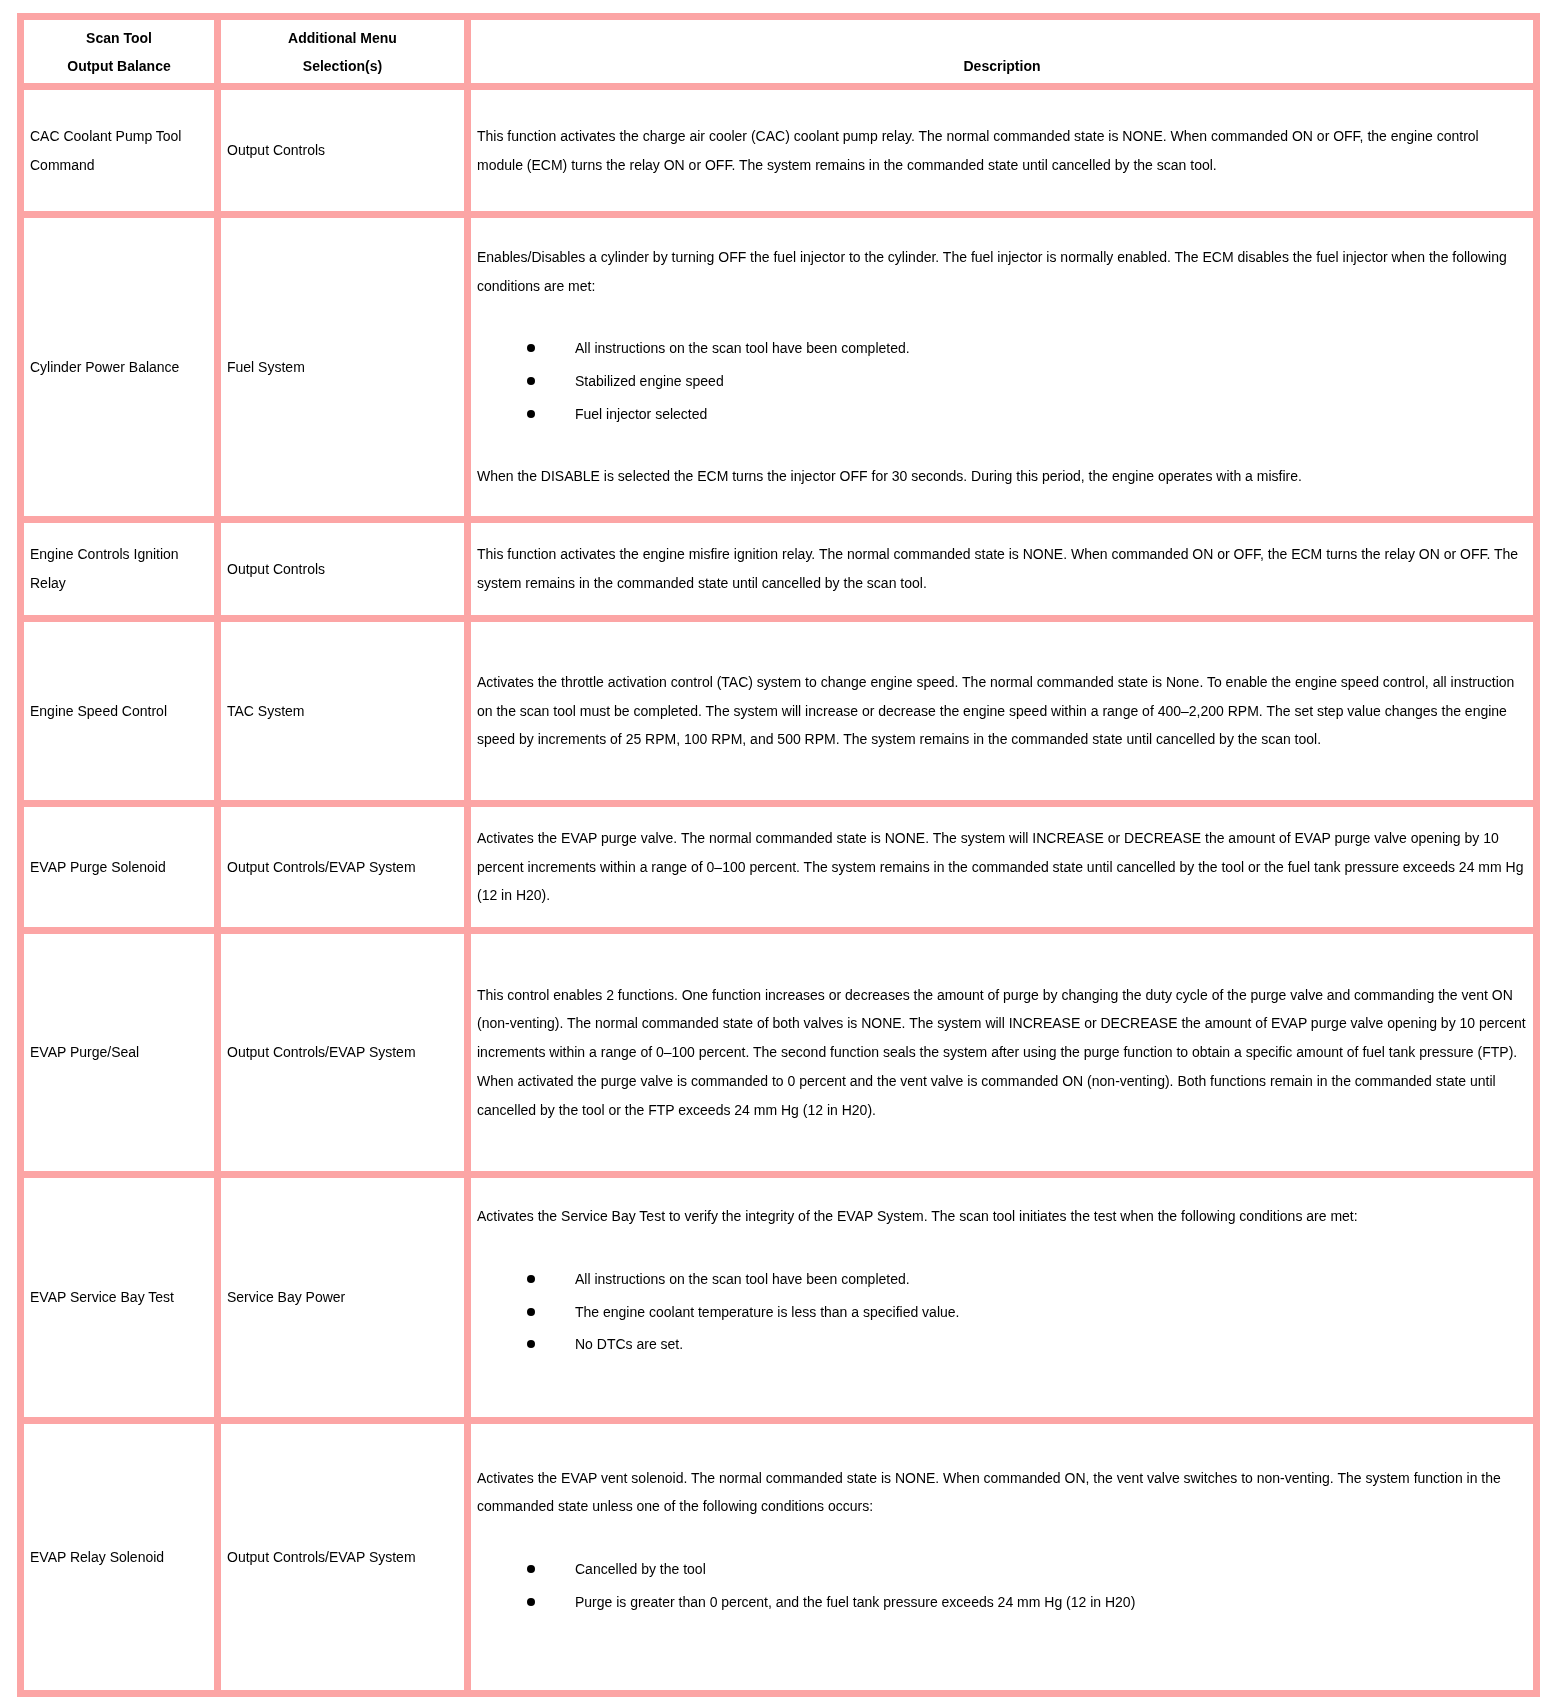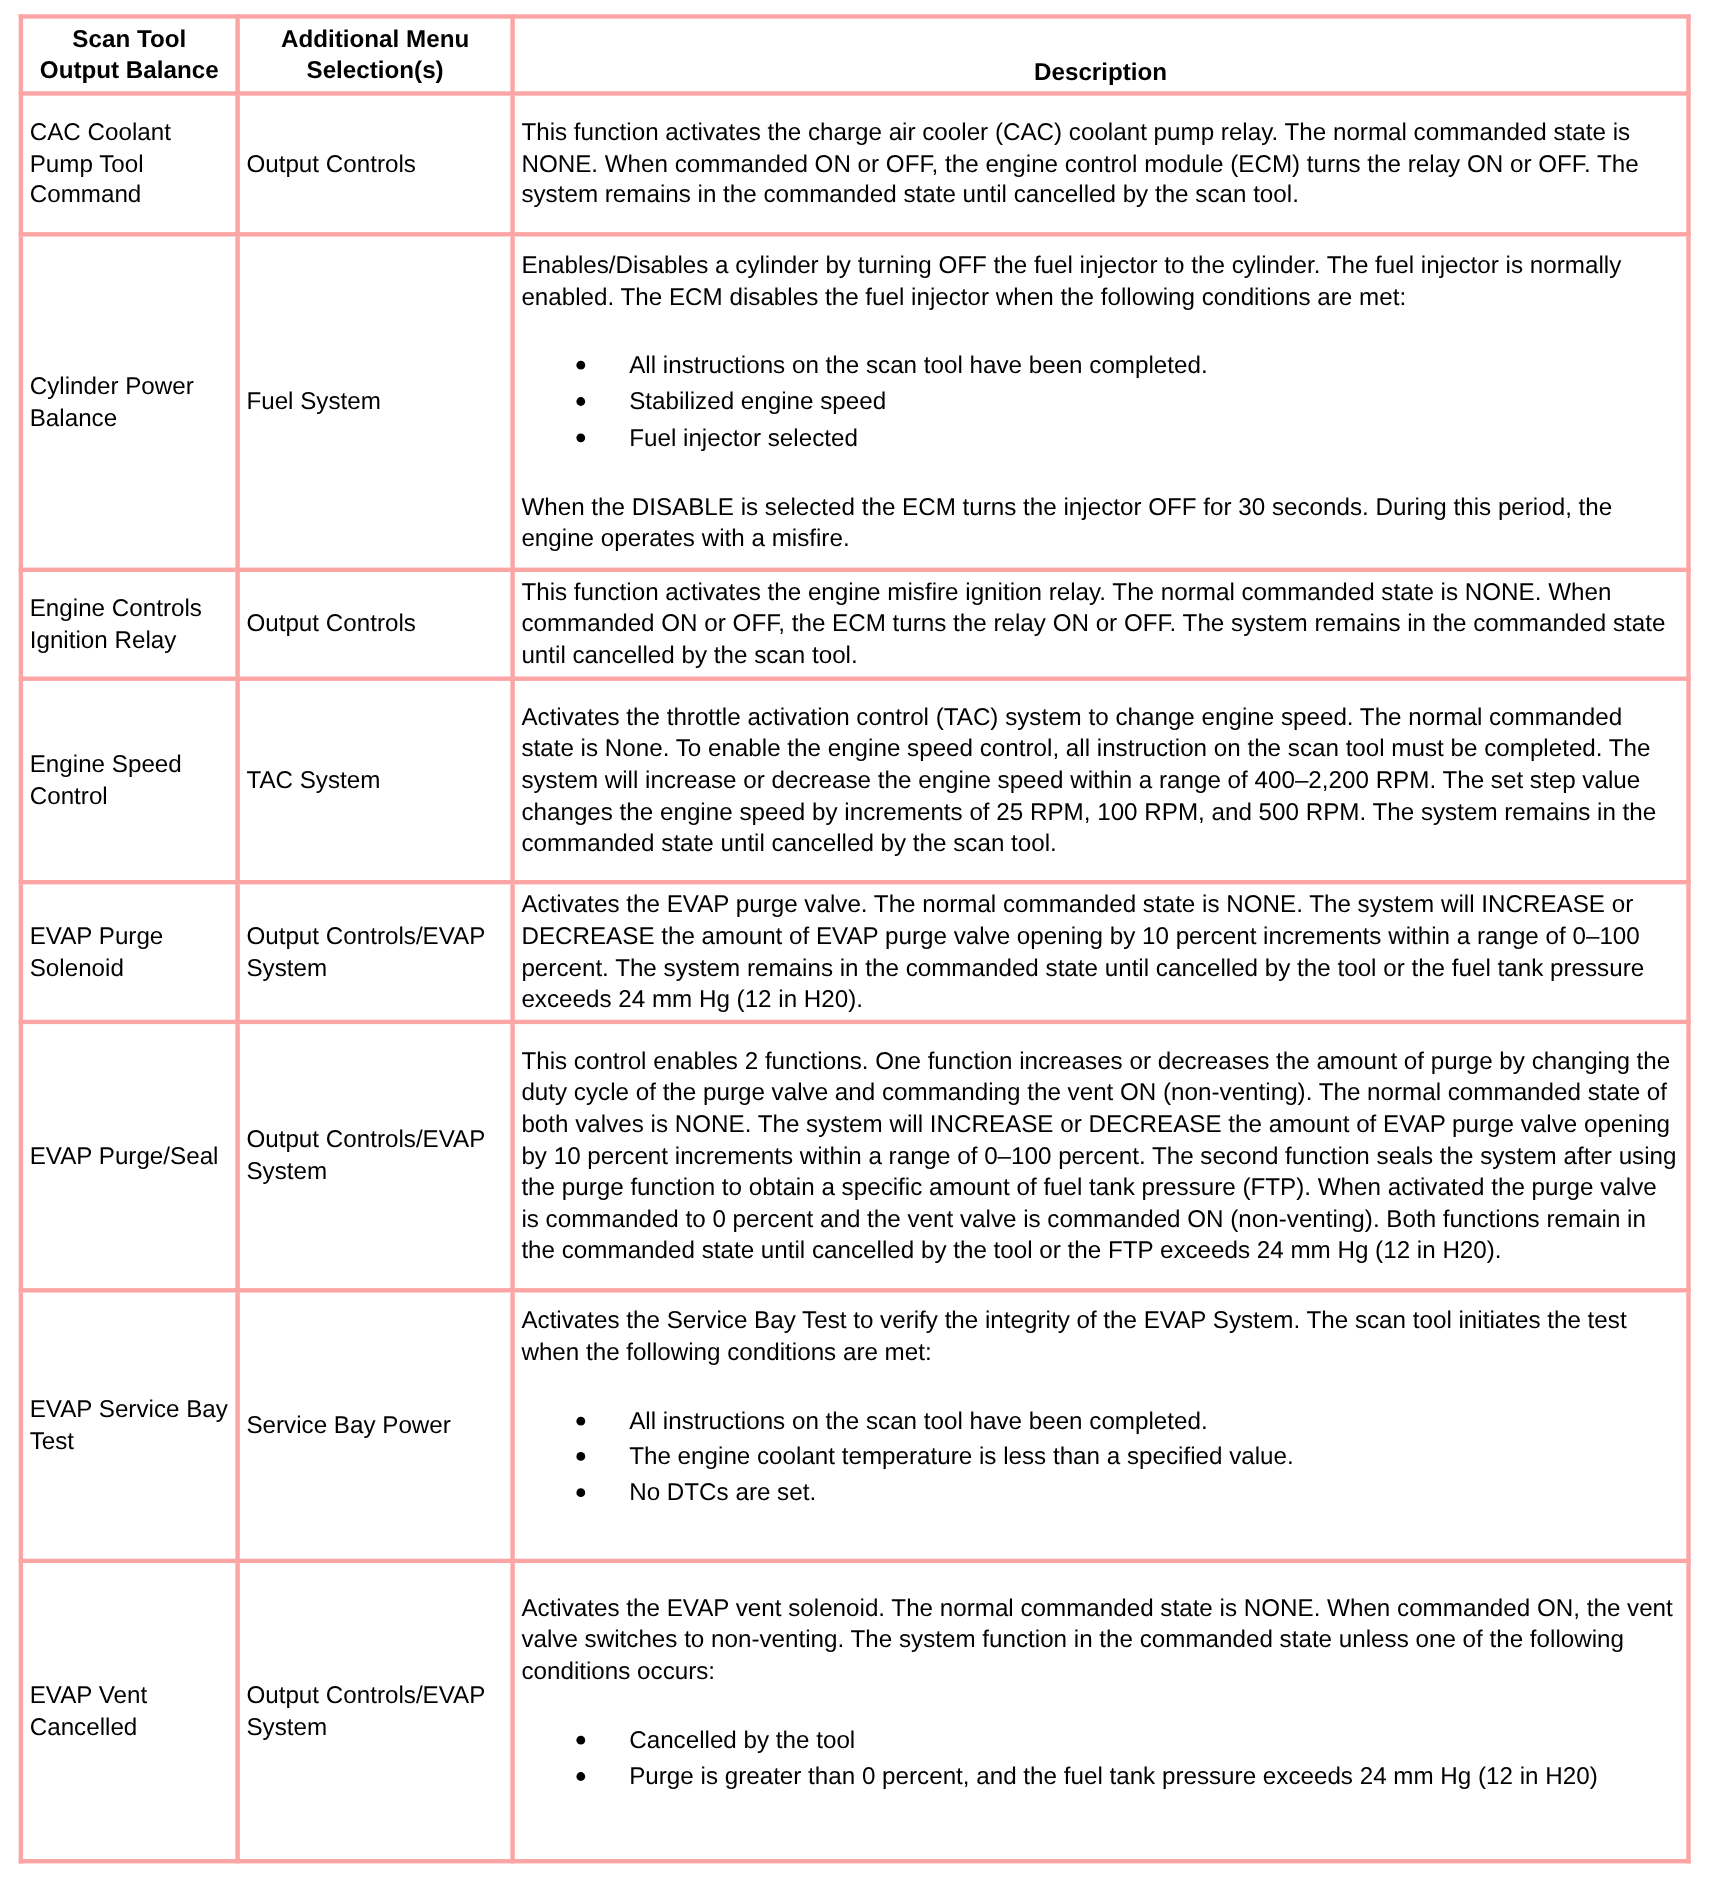--- a/index.html
+++ b/index.html
@@ -17,23 +17,23 @@
     }
     table.spec {
       position: absolute;
       left: 17px;
       top: 13px;
       border-collapse: collapse;
       table-layout: fixed;
       width: 1516px;
     }
     table.spec td, table.spec th {
-      border: 4px solid #fca5a5;
+      border: 7px solid #fca5a5;
       padding: 0 6px;
-      font-size: 22px;
+      font-size: 14px;
       line-height: 28.7px;
       vertical-align: middle;
       text-align: left;
       font-weight: normal;
     }
     col.c1 { width: 197px; }
     col.c2 { width: 250px; }
     col.c3 { width: 1069px; }
     table.spec th {
       font-weight: bold;
@@ -168,21 +168,21 @@
         <p>Activates the Service Bay Test to verify the integrity of the EVAP System. The scan tool initiates the test when the following conditions are met:</p>
         <ul class="bul">
           <li><span class="dot"></span><span>All instructions on the scan tool have been completed.</span></li>
           <li><span class="dot"></span><span>The engine coolant temperature is less than a specified value.</span></li>
           <li><span class="dot"></span><span>No DTCs are set.</span></li>
         </ul>
       </td>
     </tr>
 
     <tr class="r8">
-      <td>EVAP Vent Cancelled</td>
+      <td>EVAP Relay Solenoid</td>
       <td>Output Controls/EVAP System</td>
       <td class="desc">
         <p>Activates the EVAP vent solenoid. The normal commanded state is NONE. When commanded ON, the vent valve switches to non-venting. The system function in the commanded state unless one of the following conditions occurs:</p>
         <ul class="bul">
           <li><span class="dot"></span><span>Cancelled by the tool</span></li>
           <li><span class="dot"></span><span>Purge is greater than 0 percent, and the fuel tank pressure exceeds 24 mm Hg (12 in H20)</span></li>
         </ul>
       </td>
     </tr>
   </tbody>

